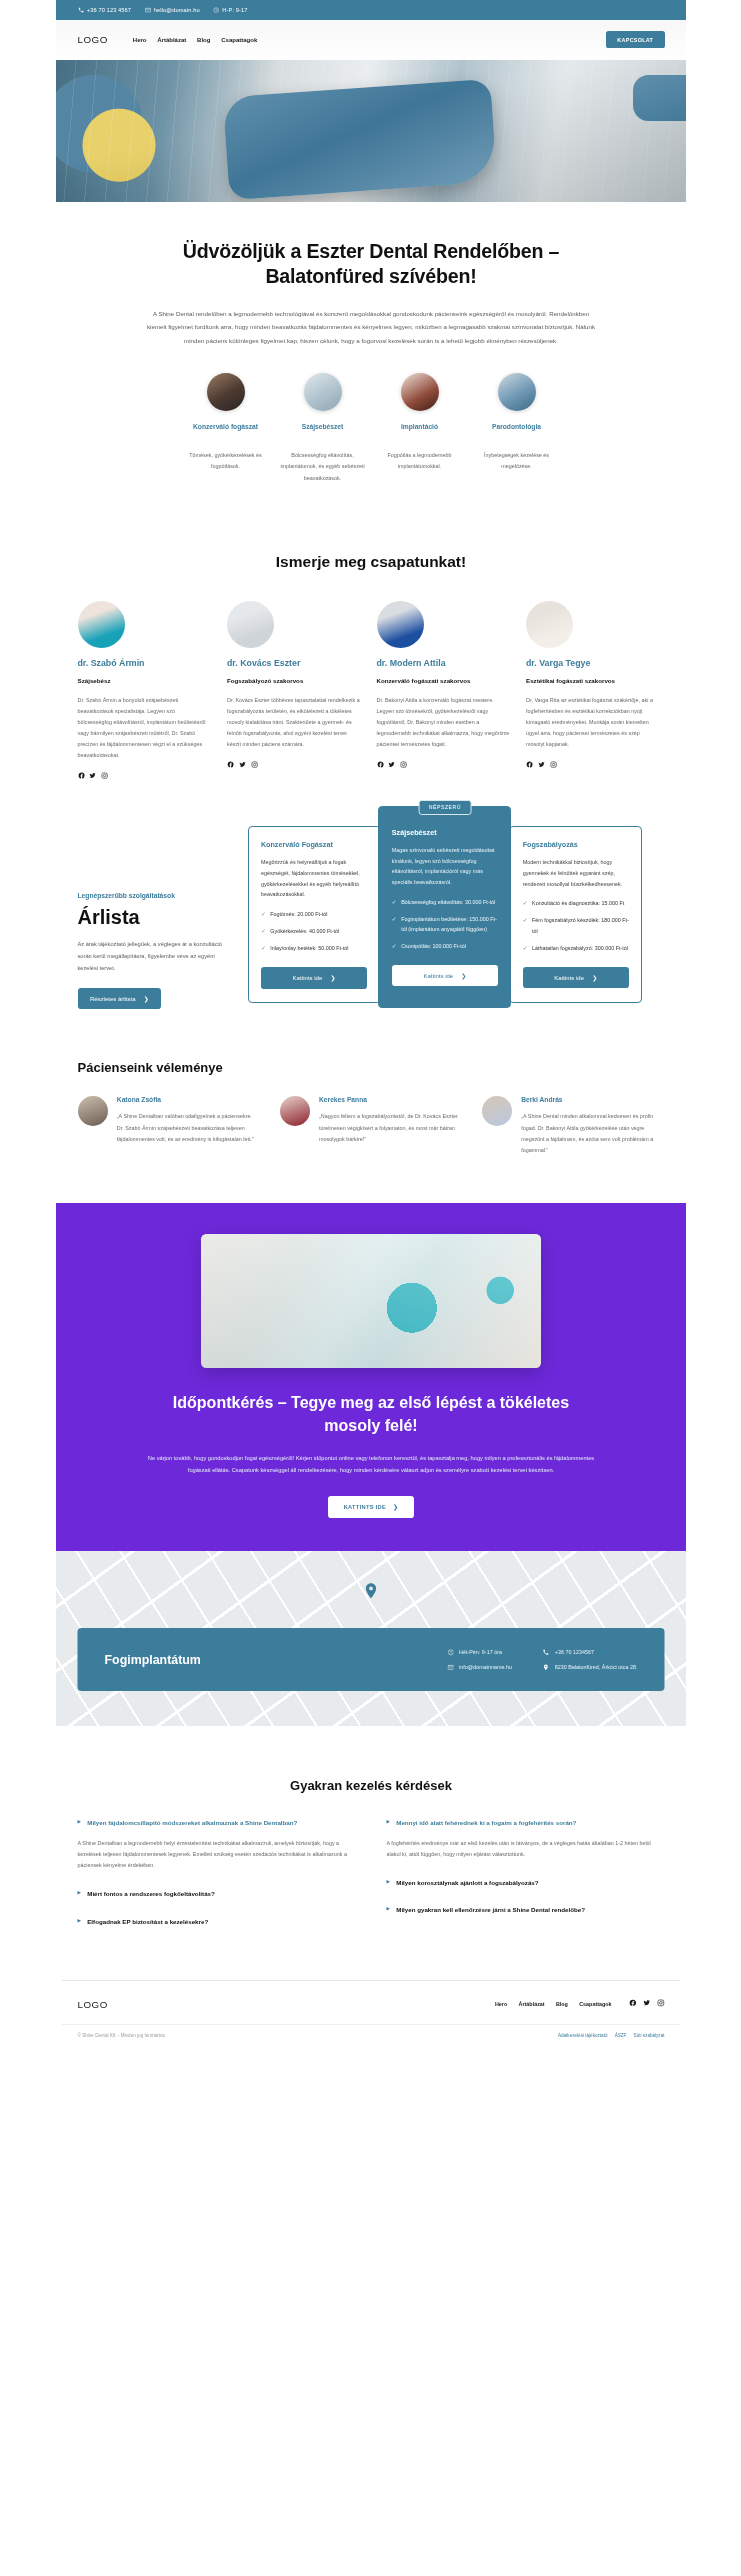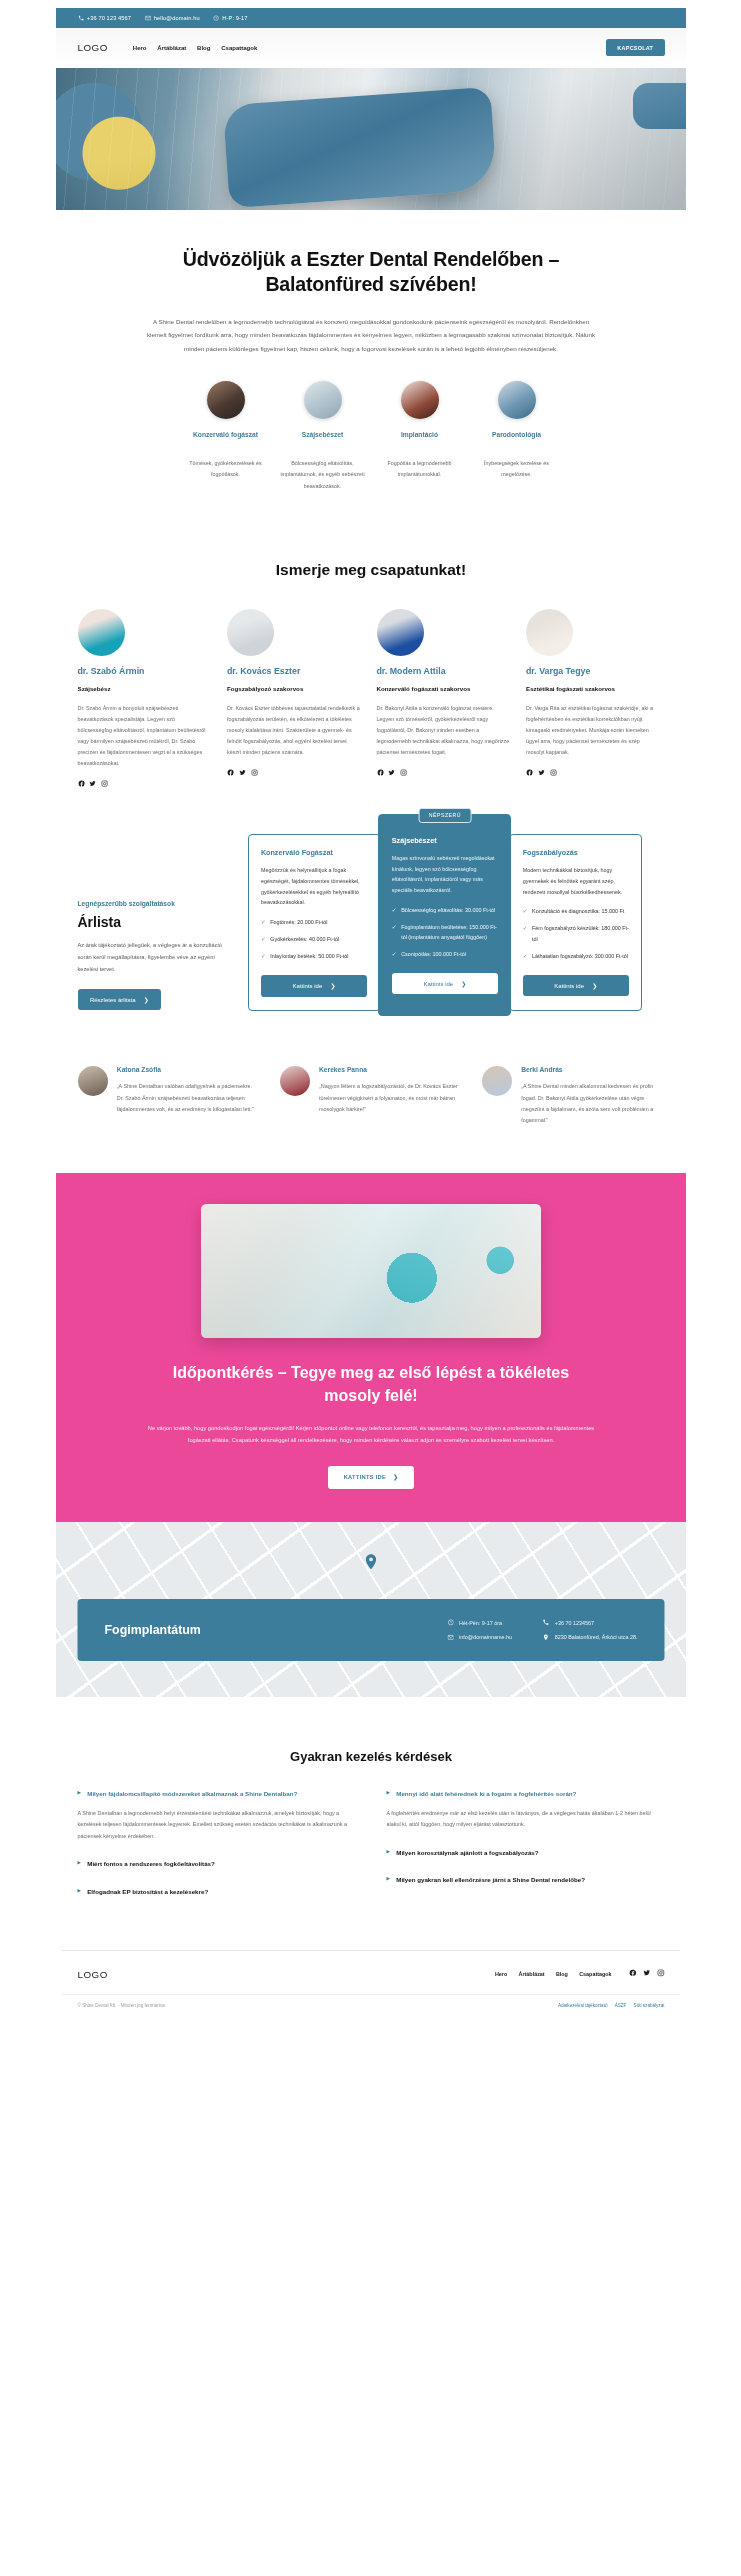--- a/index.html
+++ b/index.html
@@ -3,21 +3,21 @@
 <meta charset="utf-8">
 <style>
   * { box-sizing: border-box; margin: 0; padding: 0; }
   html, body { width: 742px; }
   body {
     font-family: "Liberation Sans", sans-serif;
     background: #ffffff;
     color: #333;
     -webkit-font-smoothing: antialiased;
   }
-  .wrap { width: 630px; margin: 8px auto; position: relative; }
+  .wrap { width: 630px; margin: 0 auto; position: relative; }
   .container { width: 618px; margin: 0 auto; }
 
   
   .topbar {
     background: #3d7d9c;
     height: 19.6px;
     display: flex;
     align-items: center;
     color: #ffffff;
     font-size: 5.7px;
@@ -111,21 +111,21 @@
   .m-role { font-size: 6.2px; font-weight: 800; color: #111; margin-bottom: 9.3px; line-height: 1.5; }
   .m-bio { font-size: 5.4px; line-height: 2.05; color: #6a6a6a; margin-bottom: 10.3px; }
   .socials { display: flex; gap: 4.6px; align-items: center; }
   .socials svg { display: block; }
 
   
   .pricing { padding: 47px 0 41px; }
   .pricing-grid { display: flex; align-items: flex-start; padding: 0 15.5px; gap: 0; }
   .price-left { width: 170px; padding-top: 66px; padding-right: 18.5px; }
   .price-eyebrow { font-size: 6.7px; font-weight: 800; color: #3d7d9c; margin-bottom: 7.2px; }
-  .price-title { font-size: 14px; font-weight: 800; color: #111; margin-bottom: 10.3px; }
+  .price-title { font-size: 20px; font-weight: 800; color: #111; margin-bottom: 10.3px; }
   .price-sub { font-size: 5.7px; line-height: 2.05; color: #5b5b5b; margin-bottom: 13.4px; }
   .btn-solid {
     display: inline-flex; align-items: center; gap: 8.2px; justify-content: center;
     background: #3d7d9c; color: #fff; border: none; border-radius: 3.1px;
     font-size: 6px; padding: 7.2px 12.4px; cursor: pointer; font-family: inherit;
   }
   .cards { display: flex; align-items: flex-start; flex: 1; }
   .card {
     width: 133px; border: 0.5px solid #3d7d9c; border-radius: 4.1px;
     background: #fff; padding: 13.4px 12.4px 13.4px;
@@ -158,21 +158,21 @@
   .testi-grid { display: flex; gap: 19.6px; padding: 0 15.5px; }
   .t-card { width: 185px; display: flex; gap: 9.3px; }
   .t-img { width: 30px; height: 30px; border-radius: 50%; flex: 0 0 auto;
            background: linear-gradient(160deg,#cdbfae,#6a5c52); }
   .t-card:nth-child(2) .t-img { background: linear-gradient(160deg,#e7d3cd,#8c1f2a); }
   .t-card:nth-child(3) .t-img { background: linear-gradient(160deg,#d6c7b6,#b9c7de); }
   .t-name { font-size: 6.7px; font-weight: 800; color: #3d7d9c; margin-bottom: 8.2px; }
   .t-text { font-size: 5.4px; line-height: 2.1; color: #6a6a6a; }
 
   
-  .ctaband { background: #ec4899; padding: 31px 0 33px; text-align: center; }
+  .ctaband { background: #6d28d9; padding: 31px 0 33px; text-align: center; }
   .cta-photo {
     width: 340px; height: 134px; margin: 0 auto 23px; border-radius: 5.2px;
     background: linear-gradient(120deg,#f3f1ee 0%, #e4ece9 25%, #dff0f1 45%, #cfe6e8 60%, #efe9e2 100%);
     box-shadow: 0 5.2px 16.5px rgba(0,0,0,.18); position: relative; overflow: hidden;
   }
   .cta-photo:after{
     content:""; position:absolute; inset:0;
     background:
       linear-gradient(200deg, rgba(255,255,255,.35), rgba(0,0,0,.08)),
       radial-gradient(circle at 62% 55%, #2ab7c4 0 25px, transparent 25px),
@@ -508,20 +508,21 @@
             <span>Kattints ide</span>
             <span>❯</span>
           </button>
         </div>
 
       </div>
     </div>
   </section>
 
   <section class="testi container">
+    <h2>Pácienseink véleménye</h2>
     <div class="testi-grid">
       <div class="t-card">
         <div class="t-img"></div>
         <div>
           <div class="t-name">Katona Zsófia</div>
           <div class="t-text">„A Shine Dentalban valóban odafigyelnek a páciensekre. Dr. Szabó Ármin szájsebészeti beavatkozása teljesen fájdalommentes volt, és az eredmény is kifogástalan lett.”</div>
         </div>
       </div>
       <div class="t-card">
         <div class="t-img"></div>

